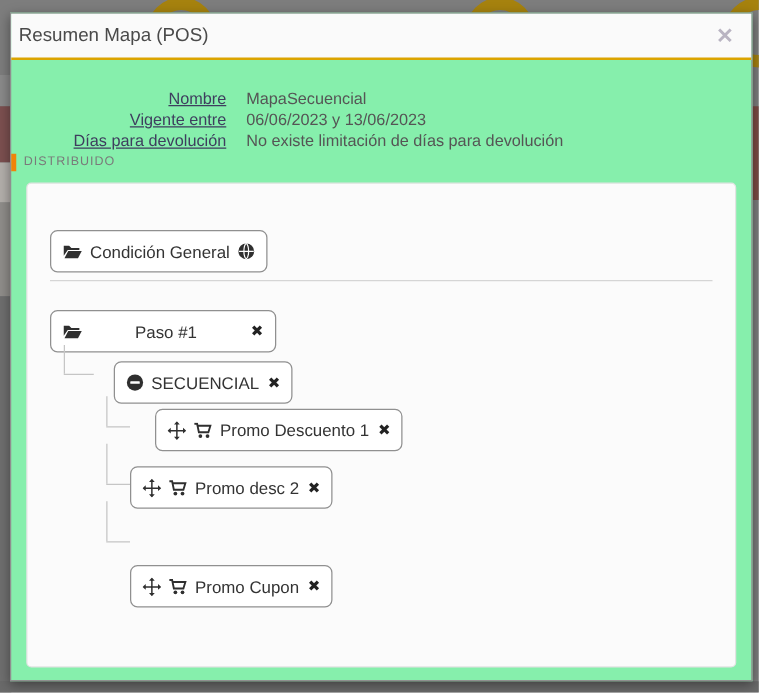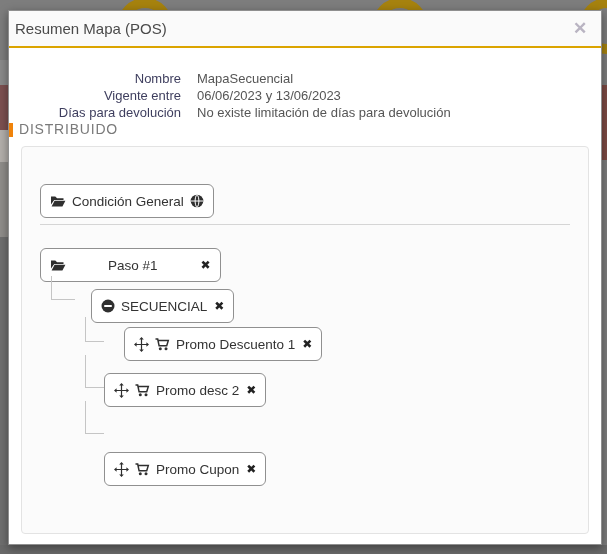--- a/index.html
+++ b/index.html
@@ -9,45 +9,45 @@
     font-family:"Liberation Sans","DejaVu Sans",sans-serif;
     -webkit-font-smoothing:antialiased;
   }
   
   .bd-ring{position:absolute;width:56px;height:56px;border-radius:50%;
     border:10px solid #a6820e;box-sizing:border-box;background:transparent;}
   .bd-strip{position:absolute;}
   
   .modal{
     position:absolute;left:8px;top:10px;width:594px;height:535px;
-    background:#ffffff;border:1px solid #8f8f8f;box-sizing:border-box;
+    background:#86efac;border:1px solid #8f8f8f;box-sizing:border-box;
     box-shadow:0 3px 9px rgba(0,0,0,.4);
   }
   .modal-header{
     position:relative;height:35px;background:#fafafa;
     border-bottom:2px solid #dba400;
     display:flex;align-items:center;
   }
   .modal-title{font-size:15px;color:#4a4a4a;padding-left:6px;}
   .modal-close{
     position:absolute;right:10px;top:6px;width:22px;height:22px;
     display:flex;align-items:center;justify-content:center;
     font-size:17px;font-weight:bold;color:#b9b4c2;cursor:pointer;border:none;background:none;
   }
   
   .details{
     margin-top:22px;
     display:grid;grid-template-columns:172px 1fr;column-gap:16px;
     font-size:13px;line-height:17px;
   }
-  .d-label{text-align:right;color:#3e3e5e;}
+  .d-label{text-align:right;color:#3e3e5e;text-decoration:underline;}
   .d-value{color:#555555;}
   .status-cell{display:flex;align-items:center;gap:6px;height:17px;}
   .status-bar{width:4px;height:14px;background:#f0830a;}
-  .status-text{font-size:14px;color:#7a7a7a;letter-spacing:.8px;}
+  .status-text{font-size:10px;color:#7a7a7a;letter-spacing:.8px;}
   
   .tree-panel{
     position:absolute;left:12px;top:135px;width:568px;height:388px;
     background:#fbfbfb;border:1px solid #e3e3e3;border-radius:4px;
     box-sizing:border-box;
   }
   .divider{position:absolute;left:18px;right:18px;top:77px;height:1px;background:#d5d5d5;}
   .node{
     position:absolute;display:inline-flex;align-items:center;gap:6px;
     height:28px;padding:16px 9px;box-sizing:border-box;

